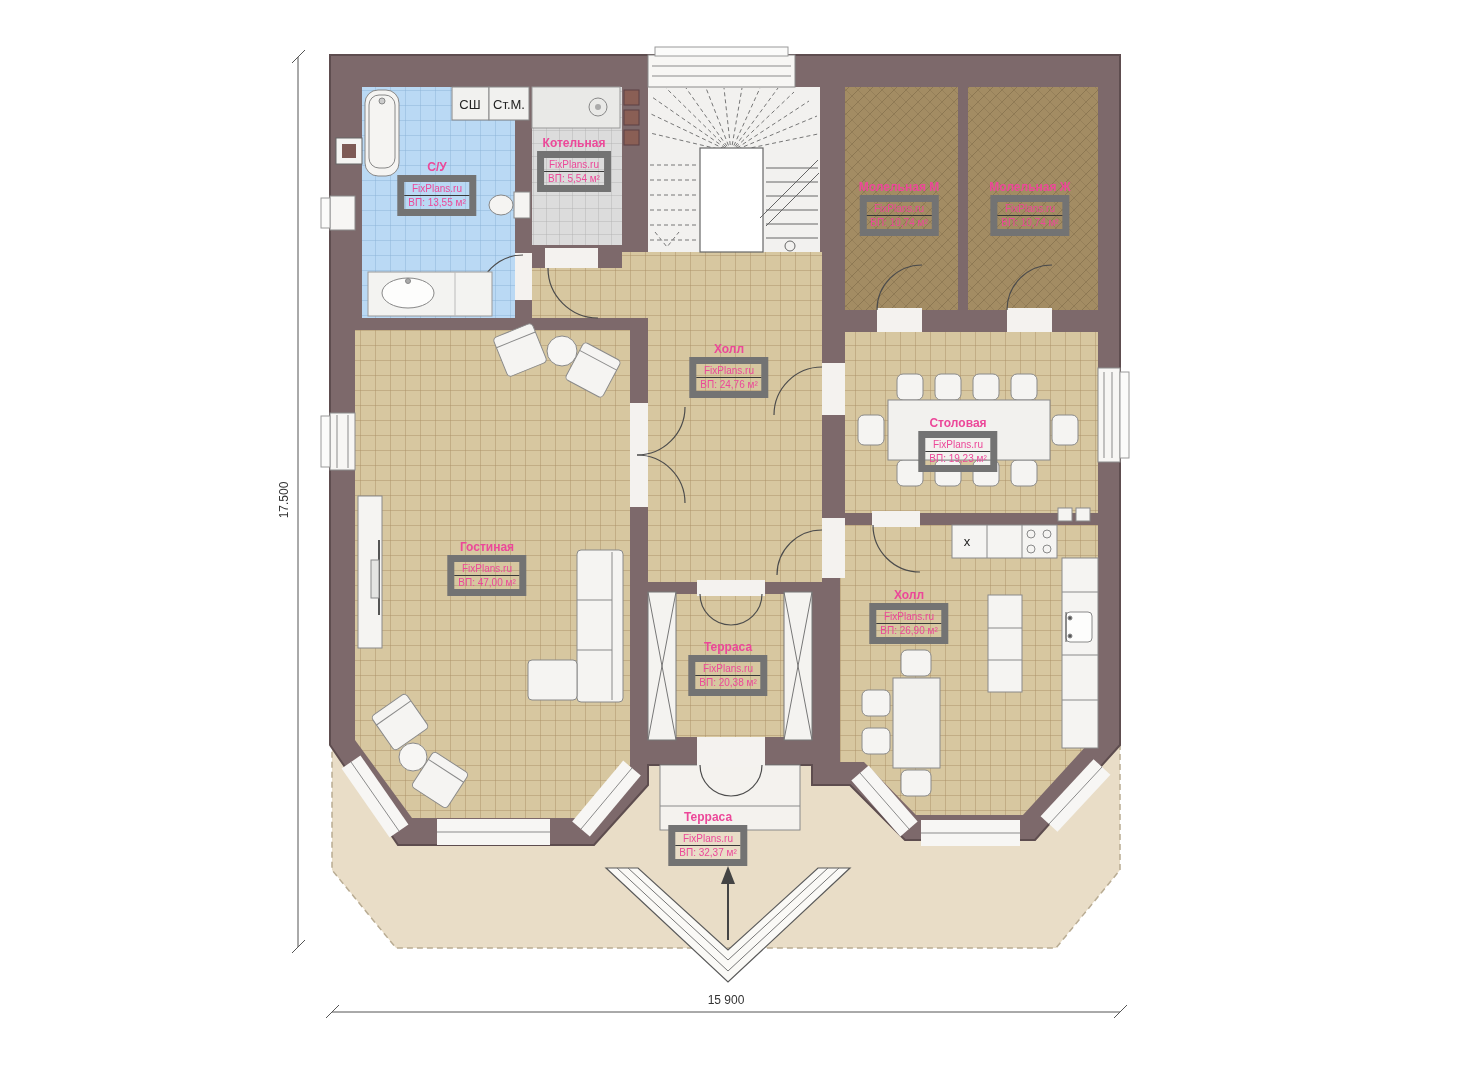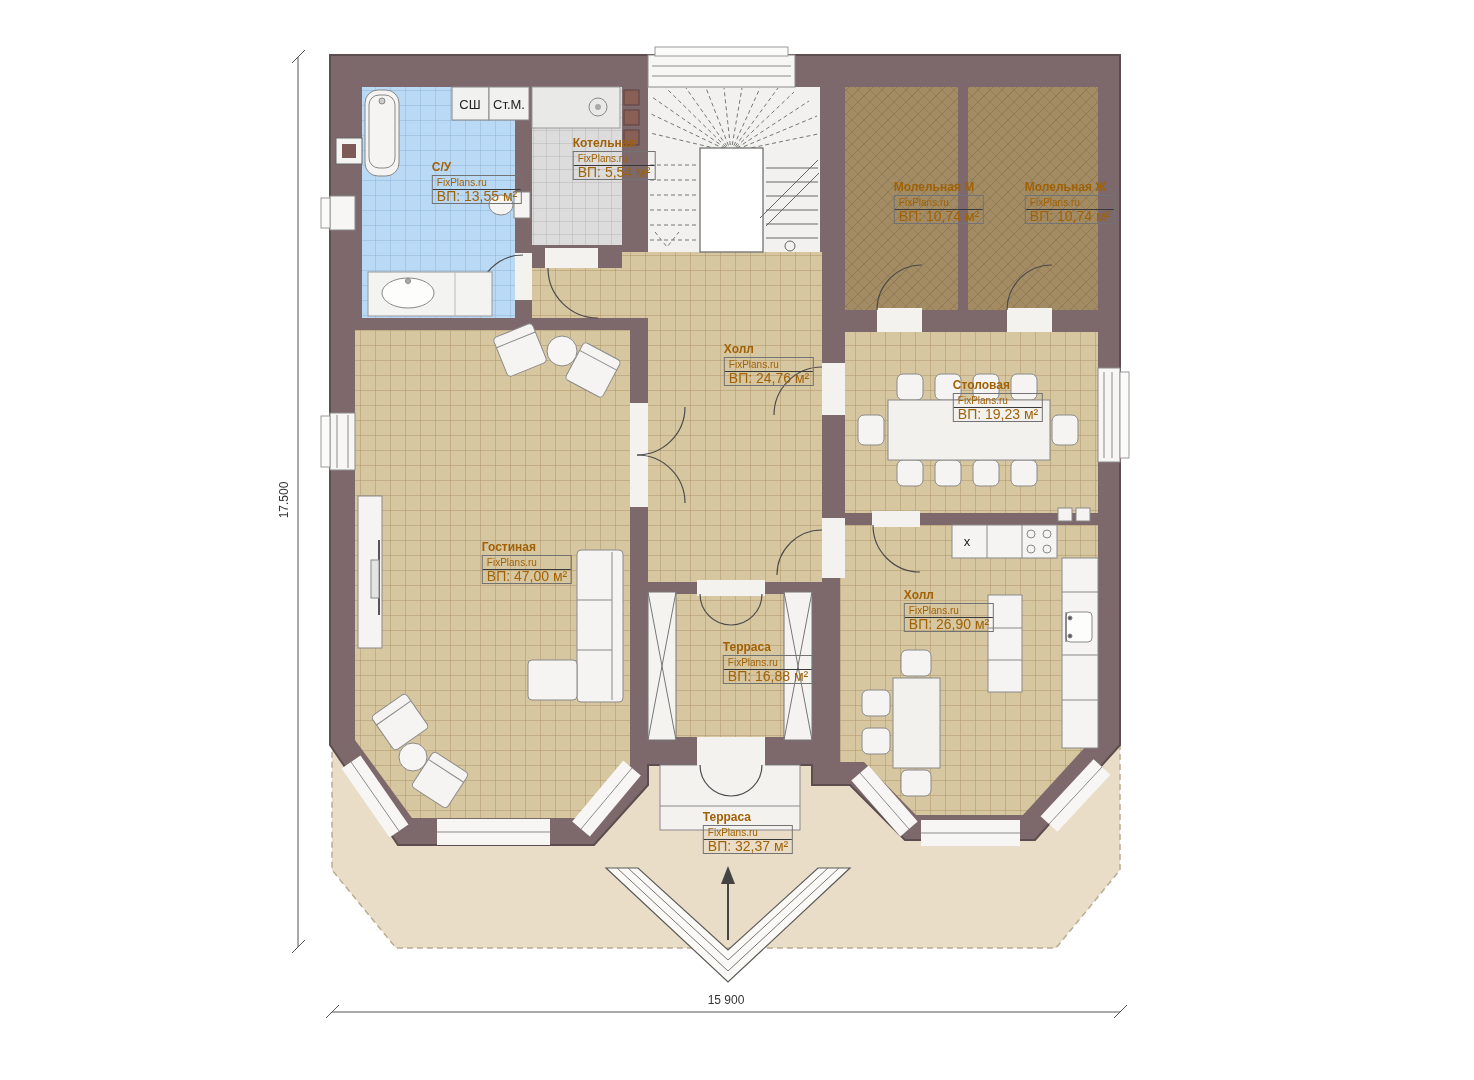--- a/index.html
+++ b/index.html
@@ -1,23 +1,23 @@
 <!DOCTYPE html>
 <html><head>
 <meta charset="utf-8">
 <style>
   html,body{margin:0;padding:0;background:#ffffff;}
   .stage{position:relative;width:1474px;height:1080px;background:#ffffff;overflow:hidden;
          font-family:"Liberation Sans", sans-serif;}
   .stage svg{position:absolute;left:0;top:0;}
-  .room-label{position:absolute;transform:translateX(-50%);z-index:5;color:#a16207;margin-left:40px;}
+  .room-label{position:absolute;transform:translateX(-50%);text-align:center;z-index:5;color:#ec4899;}
   .rl-name{font-size:12px;font-weight:bold;line-height:14px;white-space:nowrap;}
-  .rl-box{display:inline-block;border:1px solid #737373;margin-top:1px;background:transparent;}
+  .rl-box{display:inline-block;border:7px solid #737373;margin-top:1px;background:transparent;}
   .rl-brand{font-size:10px;line-height:13px;padding:0 4px;border-bottom:1px solid #3a3a3a;white-space:nowrap;}
-  .rl-area{font-size:14px;line-height:13px;padding:0 4px;white-space:nowrap;}
+  .rl-area{font-size:10px;line-height:13px;padding:0 4px;white-space:nowrap;}
   .tiny-label{position:absolute;transform:translate(-50%,-50%);font-size:13px;color:#222;z-index:5;white-space:nowrap;}
   .dim-label{position:absolute;font-size:12px;color:#333;z-index:5;transform:translate(-50%,-50%);white-space:nowrap;}
   .dim-label.vert{transform:translate(-50%,-50%) rotate(-90deg);}
 </style>
 </head>
 <body>
 
 <div class="stage">
 
 <svg width="1474" height="1080" viewBox="0 0 1474 1080">
@@ -371,39 +371,39 @@
     <div class="rl-area">ВП: 10,74 м²</div>
   </div>
 </div>
 <div class="room-label" style="left:729px;top:342px">
   <div class="rl-name">Холл</div>
   <div class="rl-box">
     <div class="rl-brand">FixPlans.ru</div>
     <div class="rl-area">ВП: 24,76 м²</div>
   </div>
 </div>
-<div class="room-label" style="left:958px;top:378px">
+<div class="room-label" style="left:958px;top:416px">
   <div class="rl-name">Столовая</div>
   <div class="rl-box">
     <div class="rl-brand">FixPlans.ru</div>
     <div class="rl-area">ВП: 19,23 м²</div>
   </div>
 </div>
 <div class="room-label" style="left:487px;top:540px">
   <div class="rl-name">Гостиная</div>
   <div class="rl-box">
     <div class="rl-brand">FixPlans.ru</div>
     <div class="rl-area">ВП: 47,00 м²</div>
   </div>
 </div>
 <div class="room-label" style="left:728px;top:640px">
   <div class="rl-name">Терраса</div>
   <div class="rl-box">
     <div class="rl-brand">FixPlans.ru</div>
-    <div class="rl-area">ВП: 16,88 м²</div>
+    <div class="rl-area">ВП: 20,38 м²</div>
   </div>
 </div>
 <div class="room-label" style="left:909px;top:588px">
   <div class="rl-name">Холл</div>
   <div class="rl-box">
     <div class="rl-brand">FixPlans.ru</div>
     <div class="rl-area">ВП: 26,90 м²</div>
   </div>
 </div>
 <div class="room-label" style="left:708px;top:810px">

